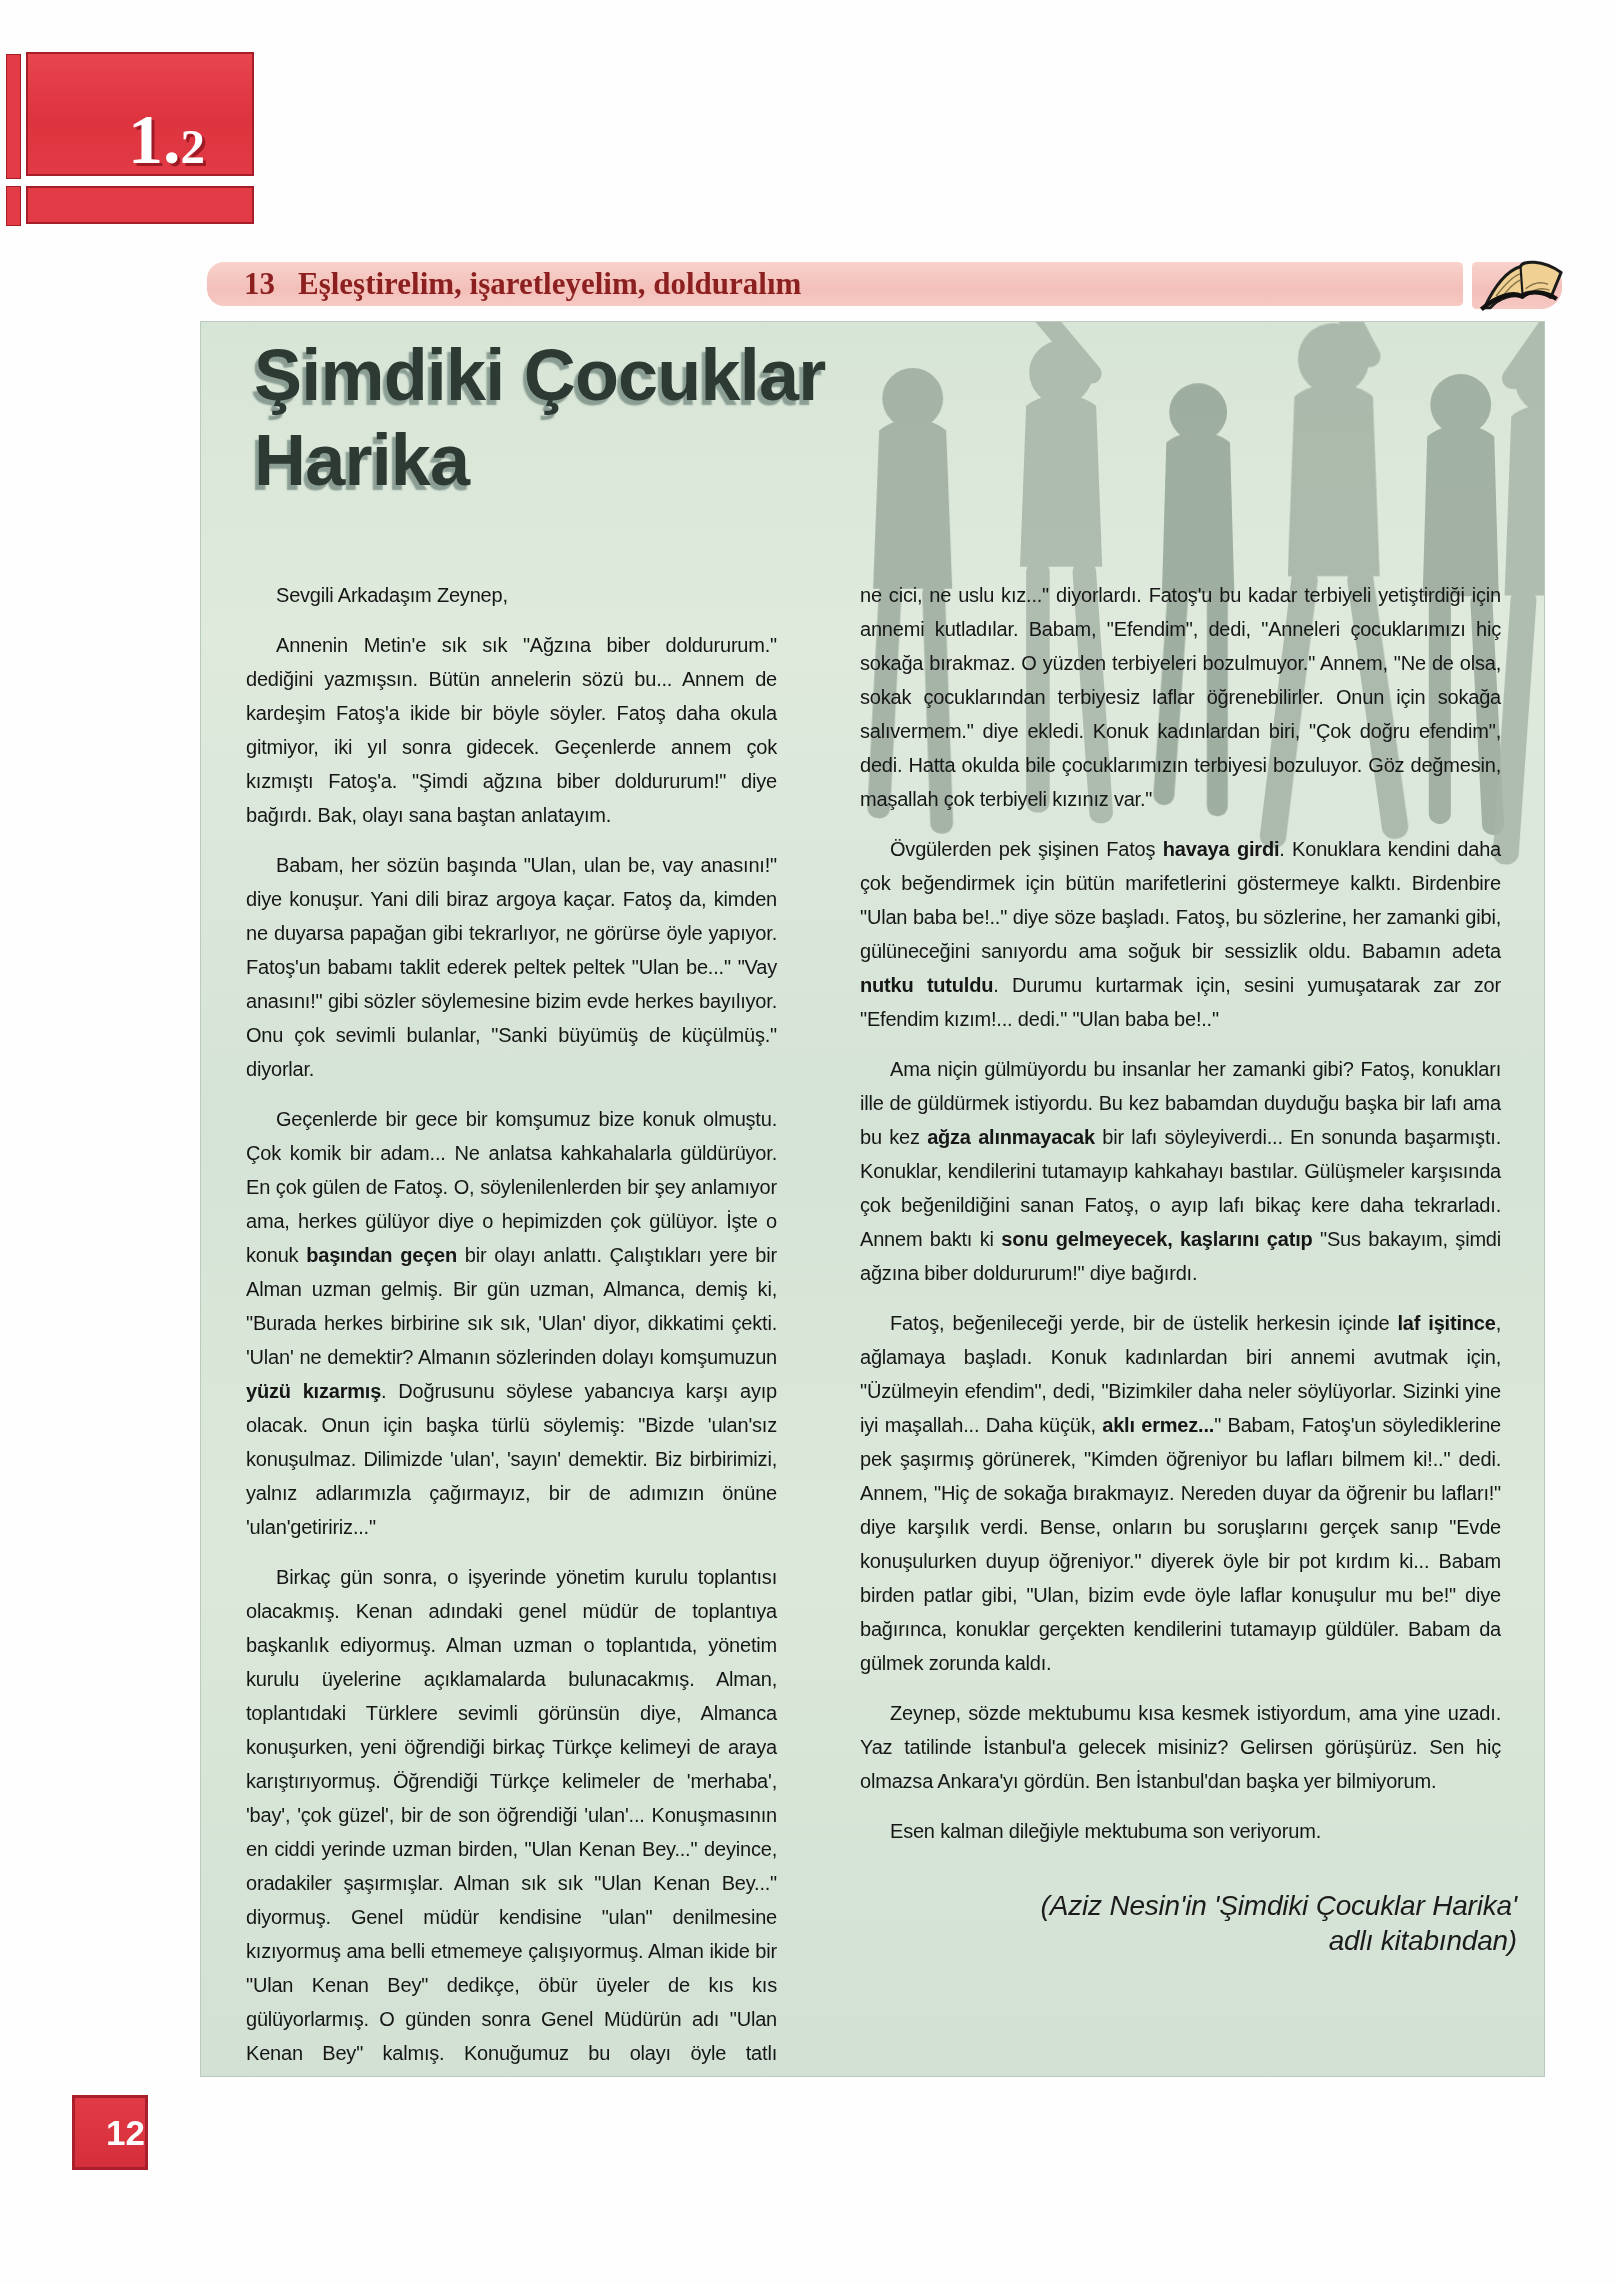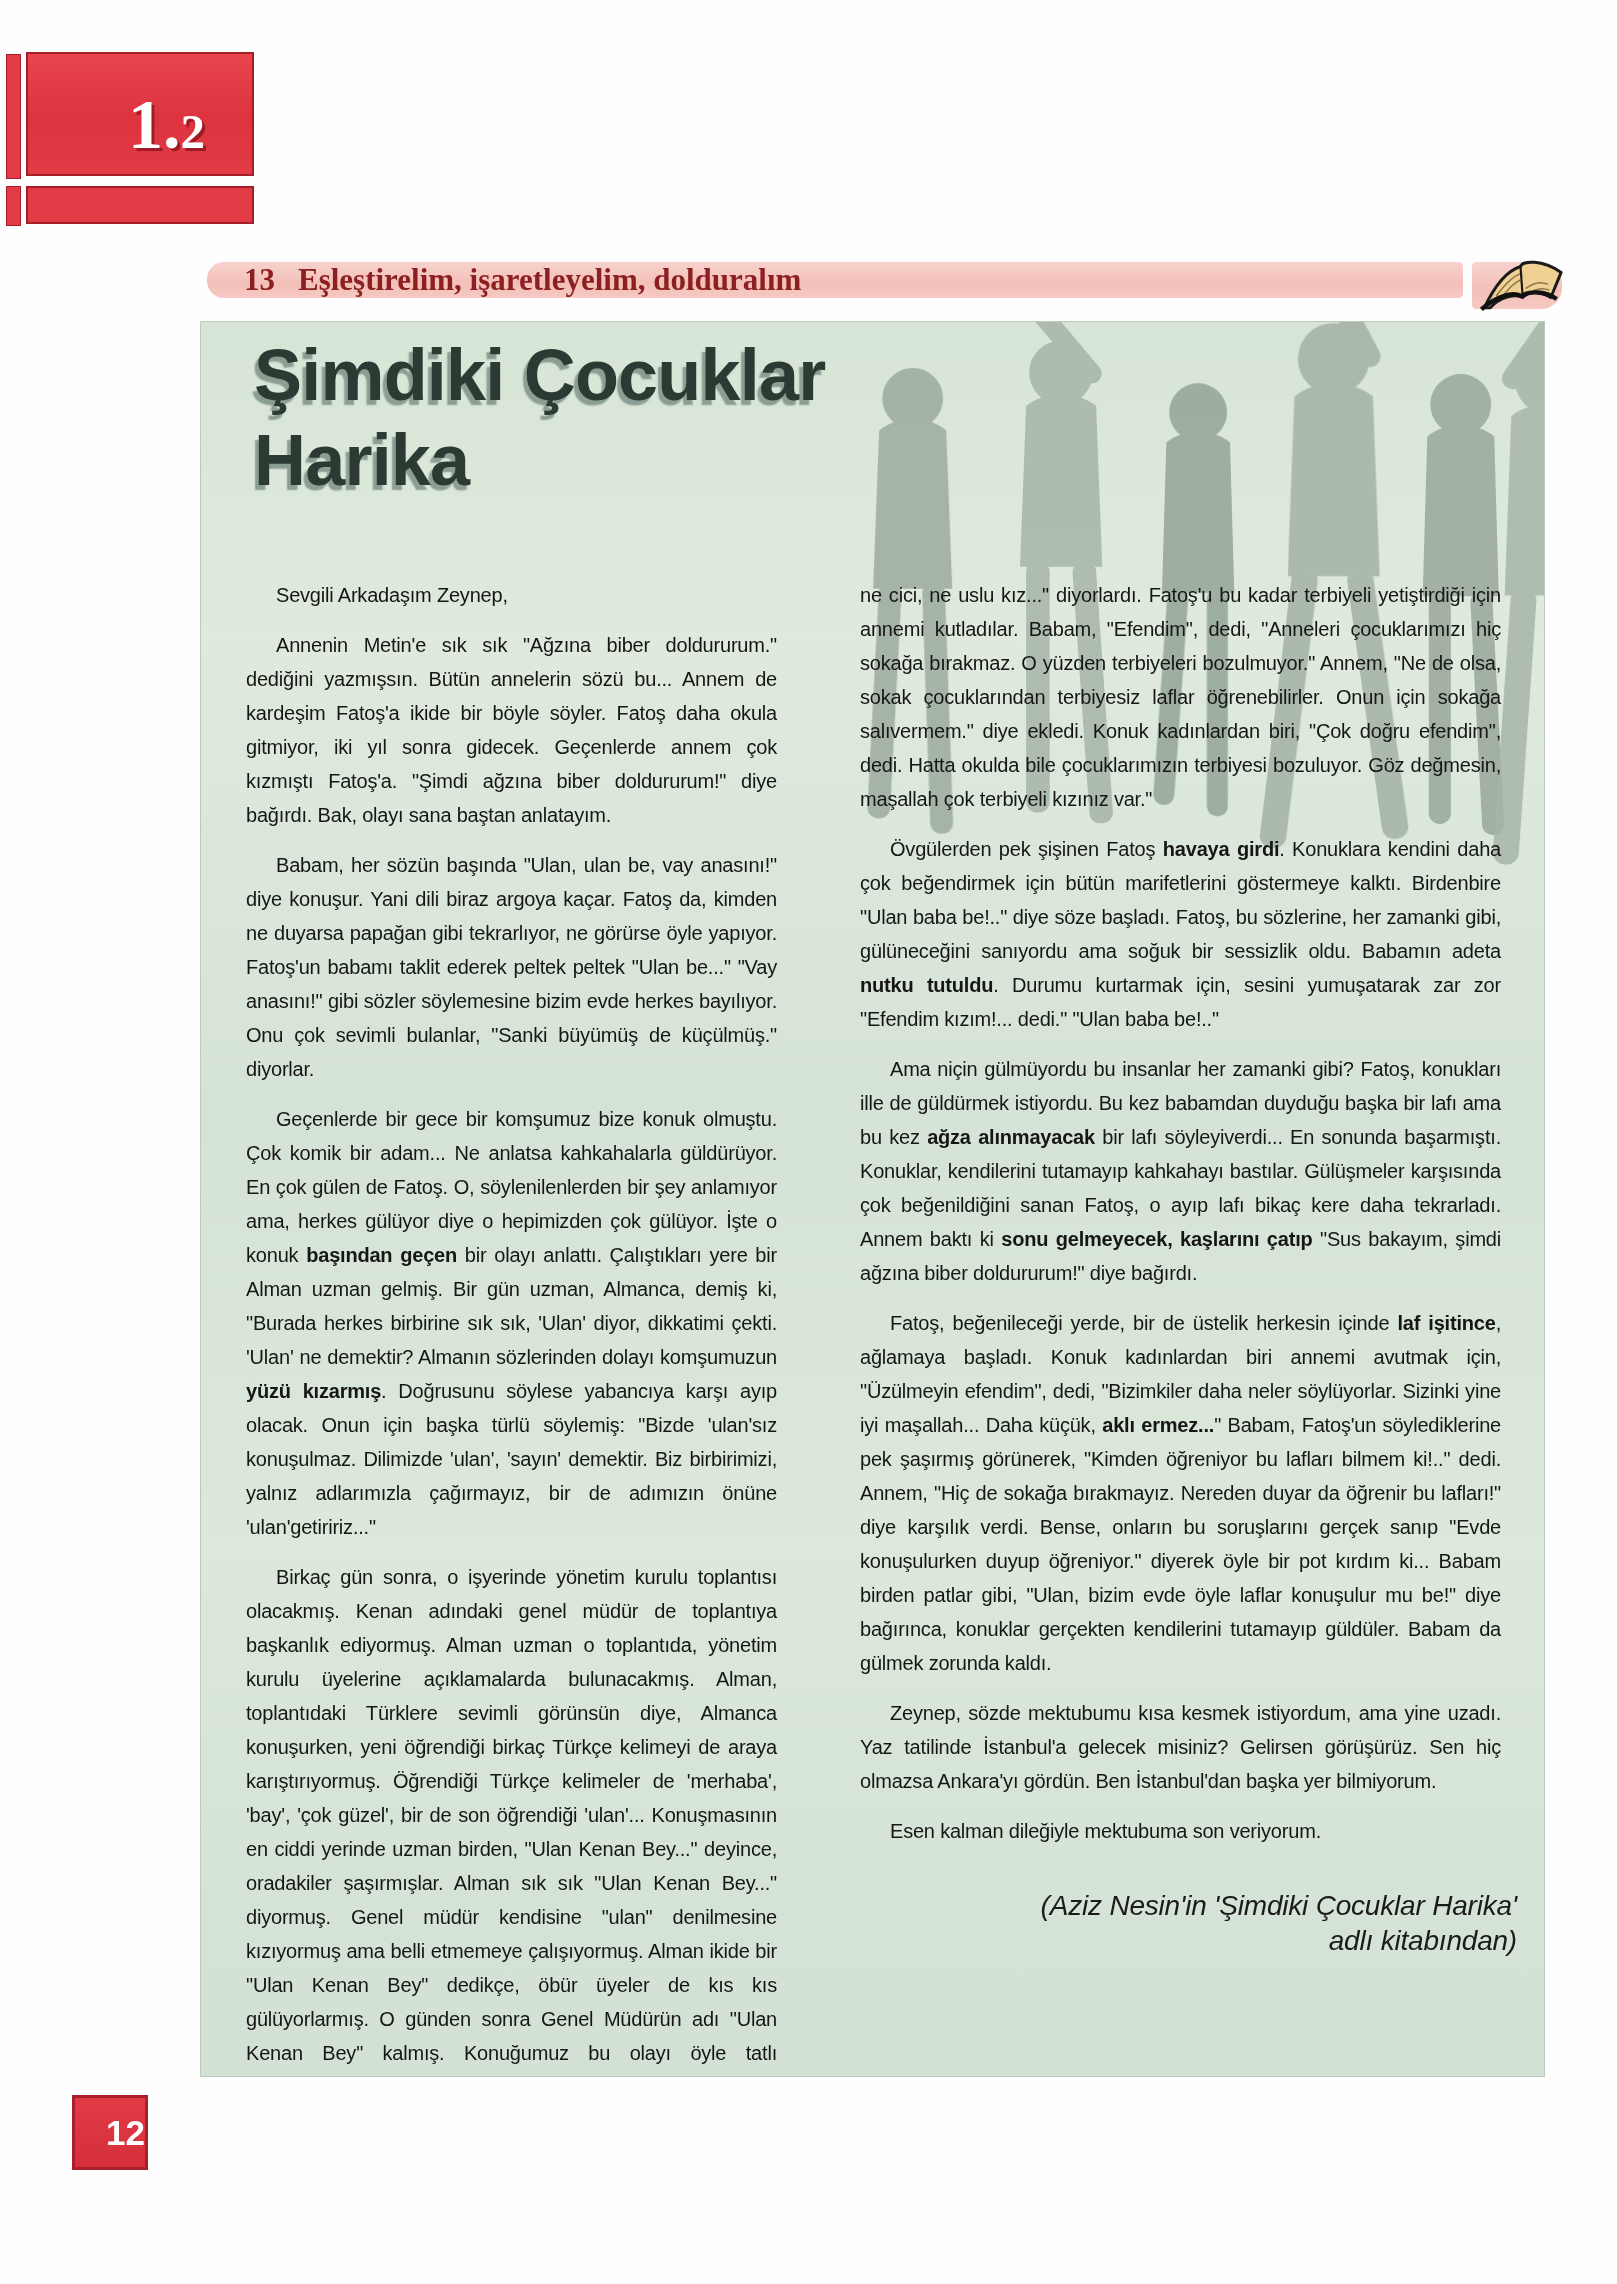--- a/index.html
+++ b/index.html
@@ -8,30 +8,30 @@
 
   
   .badge{position:absolute;left:6px;top:52px;width:251px;height:175px;}
   .badge .vstrip-top{position:absolute;left:0;top:1.5px;width:13px;height:123px;
         background:#e23b45;border:1.5px solid #a51d27;}
   .badge .vstrip-bot{position:absolute;left:0;top:134px;width:13px;height:38px;
         background:#e23b45;border:1.5px solid #a51d27;}
   .badge .main{position:absolute;left:20px;top:0;width:228px;height:124px;
         background:linear-gradient(180deg,#e8454e,#dd333e 55%,#e23b45);
         border:2.3px solid #a51d27;display:flex;align-items:flex-end;justify-content:center;
-        padding-bottom:18px;box-sizing:border-box;}
+        padding-bottom:3px;box-sizing:border-box;}
   .badge .hstrip{position:absolute;left:20px;top:134px;width:228px;height:38px;
         background:#e23b45;border:2.3px solid #a51d27;box-sizing:border-box;}
   .badge .num{font-family:"Liberation Serif", serif;font-weight:bold;color:#ffffff;
         text-shadow:3px 3px 0 #9e1a24;line-height:0.9;padding-left:53px;}
   .badge .n1{font-size:70px;}
   .badge .n2{font-size:49px;}
 
   
-  .header-bar{position:absolute;left:207px;top:262px;width:1256px;height:36px;
+  .header-bar{position:absolute;left:207px;top:262px;width:1256px;height:44px;
         background:linear-gradient(180deg,#f8d3cc,#f3bfb9 60%,#f6c9c2);
         border-radius:17px 4.6px 4.6px 17px;display:flex;align-items:center;}
   .header-bar .txt{font-family:"Liberation Serif", serif;font-weight:bold;font-size:31px;
         color:#8c1f1f;padding-left:37px;white-space:nowrap;}
   .header-bar .no{margin-right:23px;}
   .header-cap{position:absolute;left:1472px;top:262px;width:90px;height:47px;
         background:linear-gradient(180deg,#f8d3cc,#f3bfb9 60%,#f6c9c2);
         border-radius:4.6px 21px 21px 4.6px;}
   .book-icon{position:absolute;left:1474px;top:250px;width:96px;height:67px;}
 

